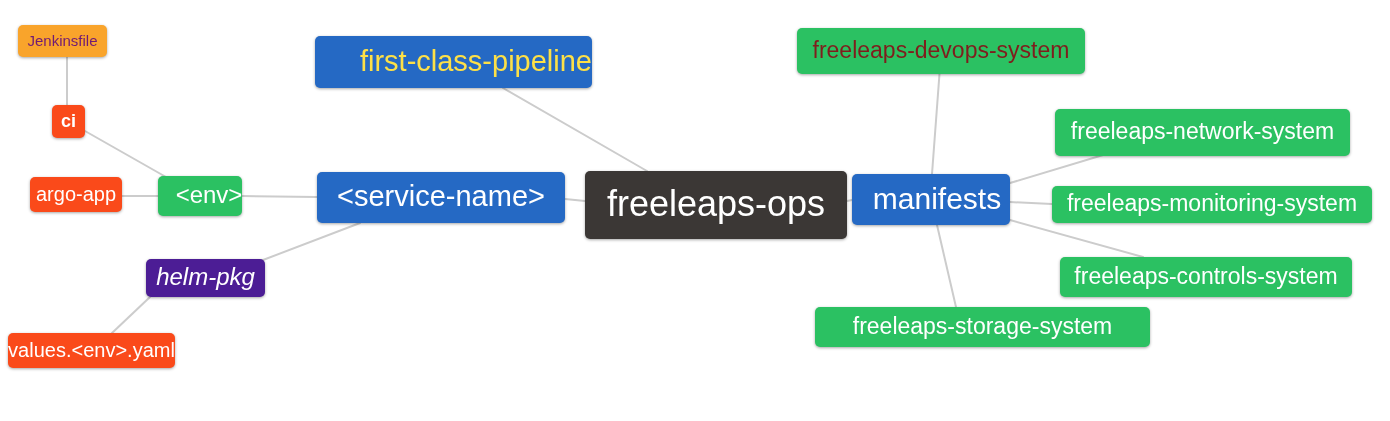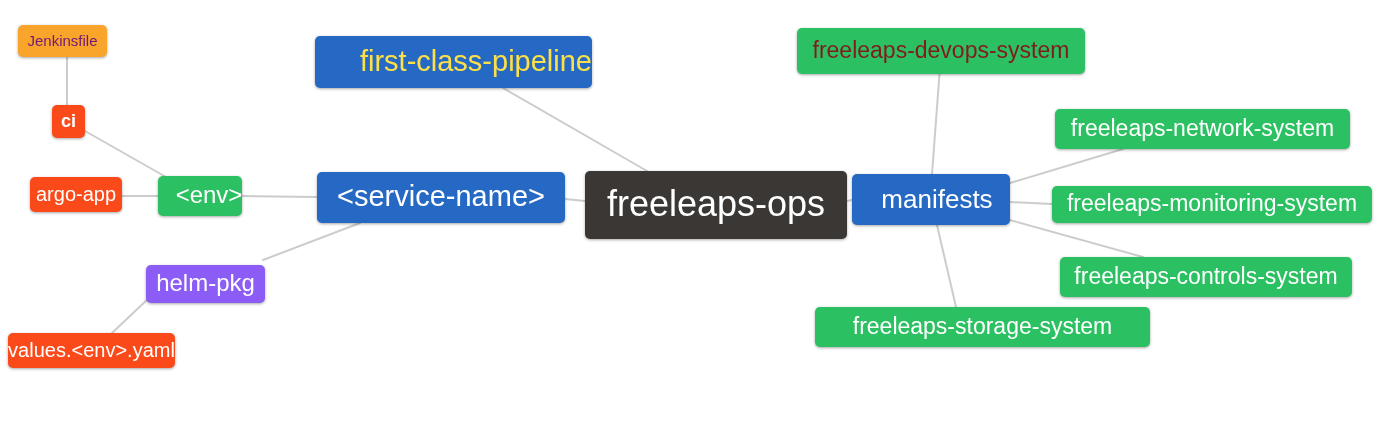--- a/index.html
+++ b/index.html
@@ -66,42 +66,42 @@
       </div>
       <div class="node" style="left: 52px; top: 105px; width: 33px; height: 33px; font-size: 18px; background: rgb(250, 74, 26); color: rgb(255, 255, 255); font-weight: bold;">
         <span>ci</span>
       </div>
       <div class="node" style="left: 30px; top: 177px; width: 92px; height: 35px; font-size: 20px; background: rgb(250, 74, 26); color: rgb(255, 255, 255);">
         <span>argo-app</span>
       </div>
       <div class="node" style="left: 158px; top: 176px; width: 84px; height: 40px; font-size: 24px; background: rgb(43, 193, 98); color: rgb(255, 255, 255); padding-left: 18px;">
         <span>&lt;env&gt;</span>
       </div>
-      <div class="node" style="left: 146px; top: 265px; width: 119px; height: 38px; font-size: 24px; background: #8b5cf6; color: rgb(255, 255, 255);">
+      <div class="node" style="left: 146px; top: 259px; width: 119px; height: 38px; font-size: 24px; background: #4c1d95; color: rgb(255, 255, 255); font-style: italic;">
         <span>helm-pkg</span>
       </div>
       <div class="node" style="left: 8px; top: 333px; width: 167px; height: 35px; font-size: 20px; background: rgb(250, 74, 26); color: rgb(255, 255, 255);">
         <span>values.&lt;env&gt;.yaml</span>
       </div>
       <div class="node" style="left: 315px; top: 36px; width: 277px; height: 52px; font-size: 29px; background: rgb(37, 105, 196); color: #fde047; justify-content: flex-end;">
         <span>first-class-pipeline</span>
       </div>
       <div class="node" style="left: 317px; top: 172px; width: 248px; height: 51px; font-size: 29px; background: rgb(37, 105, 196); color: rgb(255, 255, 255); text-align: right;">
         <span>&lt;service-name&gt;</span>
       </div>
       <div class="node" style="left: 585px; top: 171px; width: 262px; height: 68px; font-size: 36px; background: rgb(59, 55, 53); color: rgb(255, 255, 255);">
         <span>freeleaps-ops</span>
       </div>
-      <div class="node" style="left: 852px; top: 174px; width: 158px; height: 51px; font-size: 26px; background: rgb(37, 105, 196); color: rgb(255, 255, 255); padding-left: 12px;">
+      <div class="node" style="left: 852px; top: 174px; width: 158px; height: 51px; font-size: 30px; background: rgb(37, 105, 196); color: rgb(255, 255, 255); padding-left: 12px;">
         <span>manifests</span>
       </div>
       <div class="node" style="left: 797px; top: 28px; width: 288px; height: 46px; font-size: 23px; background: rgb(43, 193, 98); color: #7f1d1d;">
         <span>freeleaps-devops-system</span>
       </div>
-      <div class="node" style="left: 1055px; top: 109px; width: 295px; height: 40px; font-size: 23px; background: rgb(43, 193, 98); color: rgb(255, 255, 255); justify-content: center;">
+      <div class="node" style="left: 1055px; top: 109px; width: 295px; height: 47px; font-size: 23px; background: rgb(43, 193, 98); color: rgb(255, 255, 255); justify-content: center;">
         <span>freeleaps-network-system</span>
       </div>
       <div class="node" style="left: 1052px; top: 186px; width: 320px; height: 37px; font-size: 23px; background: rgb(43, 193, 98); color: rgb(255, 255, 255);">
         <span>freeleaps-monitoring-system</span>
       </div>
       <div class="node" style="left: 1060px; top: 257px; width: 292px; height: 40px; font-size: 23px; background: rgb(43, 193, 98); color: rgb(255, 255, 255);">
         <span>freeleaps-controls-system</span>
       </div>
       <div class="node" style="left: 815px; top: 307px; width: 335px; height: 40px; font-size: 23px; background: rgb(43, 193, 98); color: rgb(255, 255, 255);">
         <span>freeleaps-storage-system</span>

